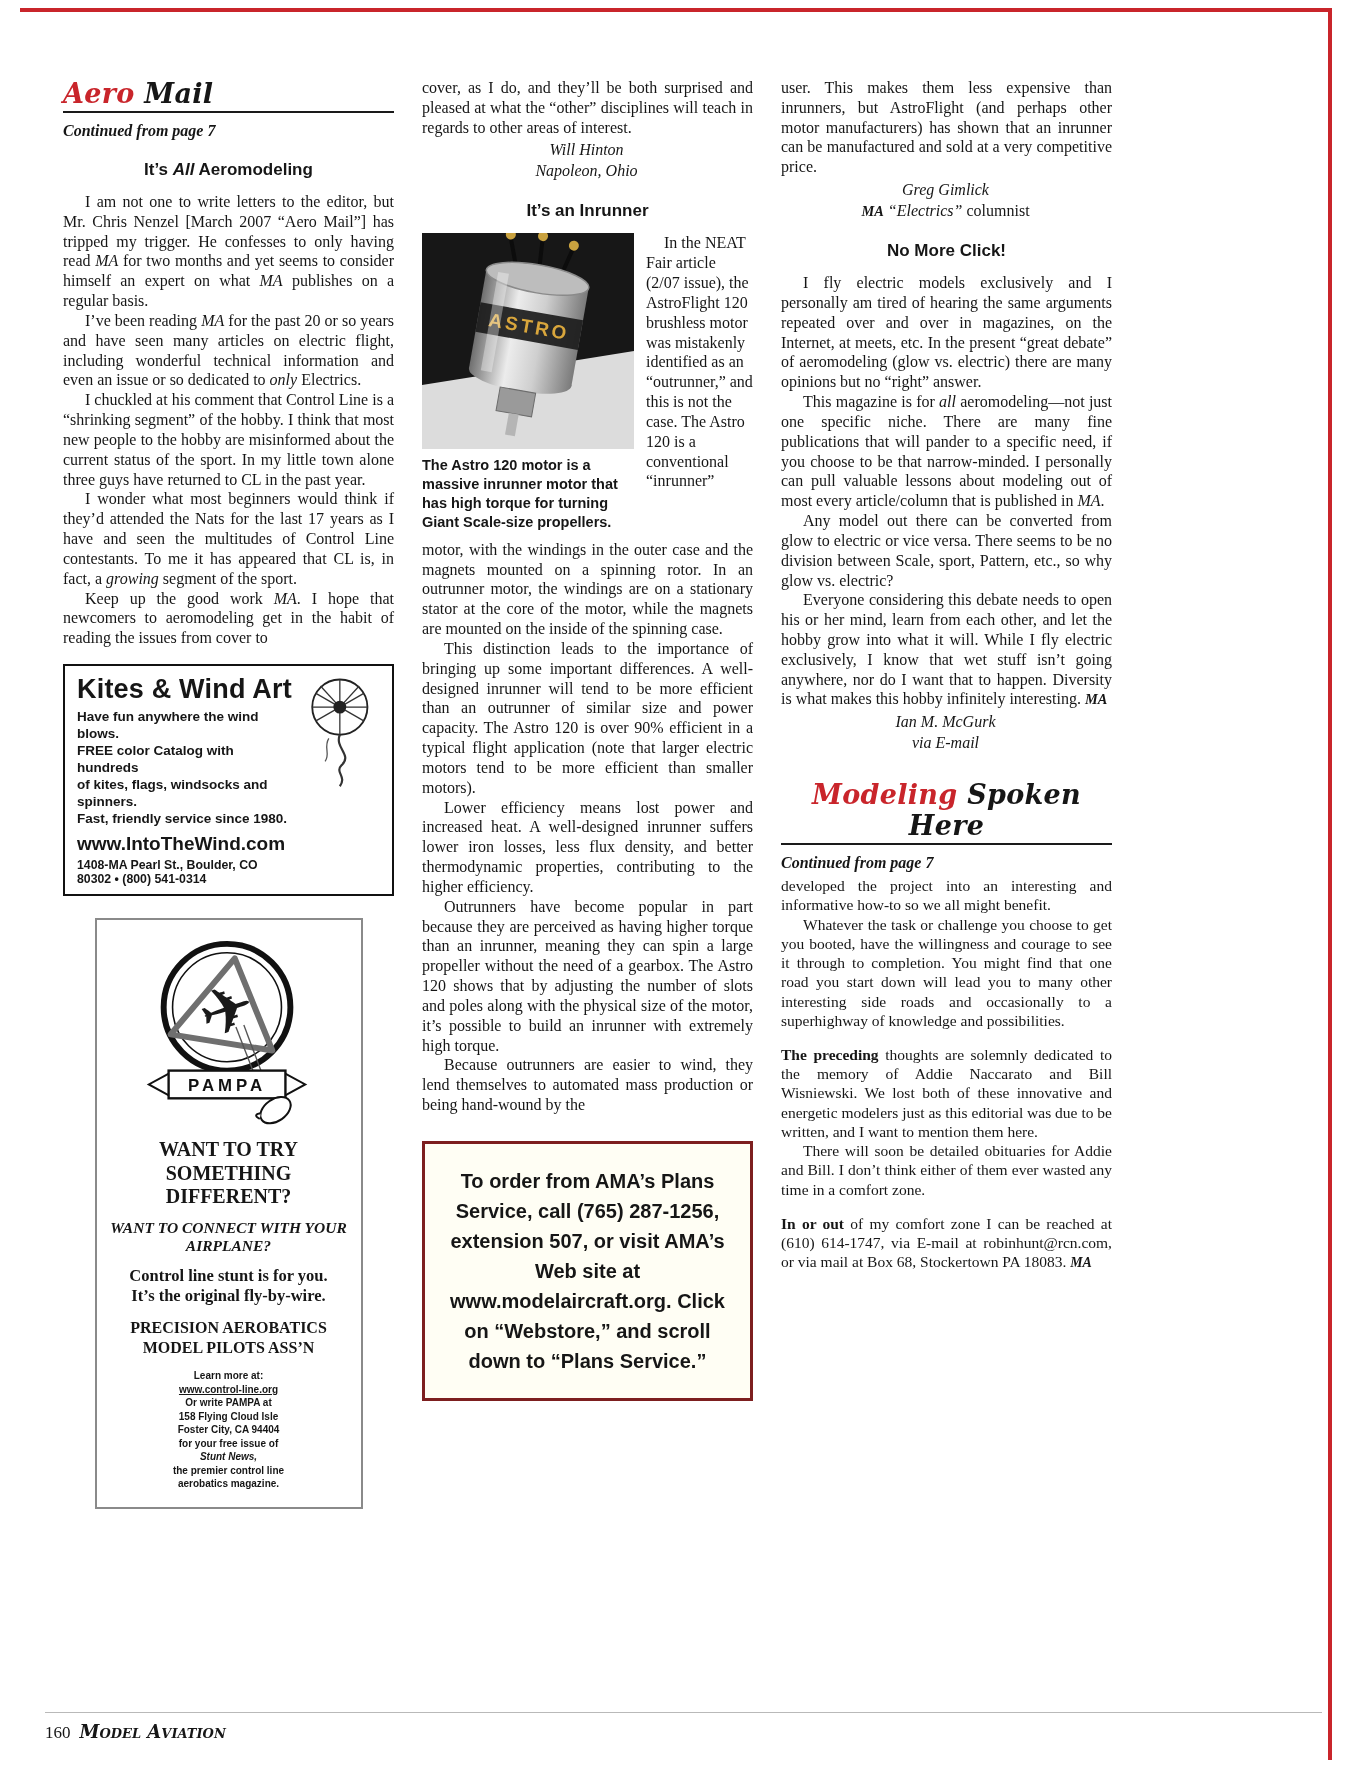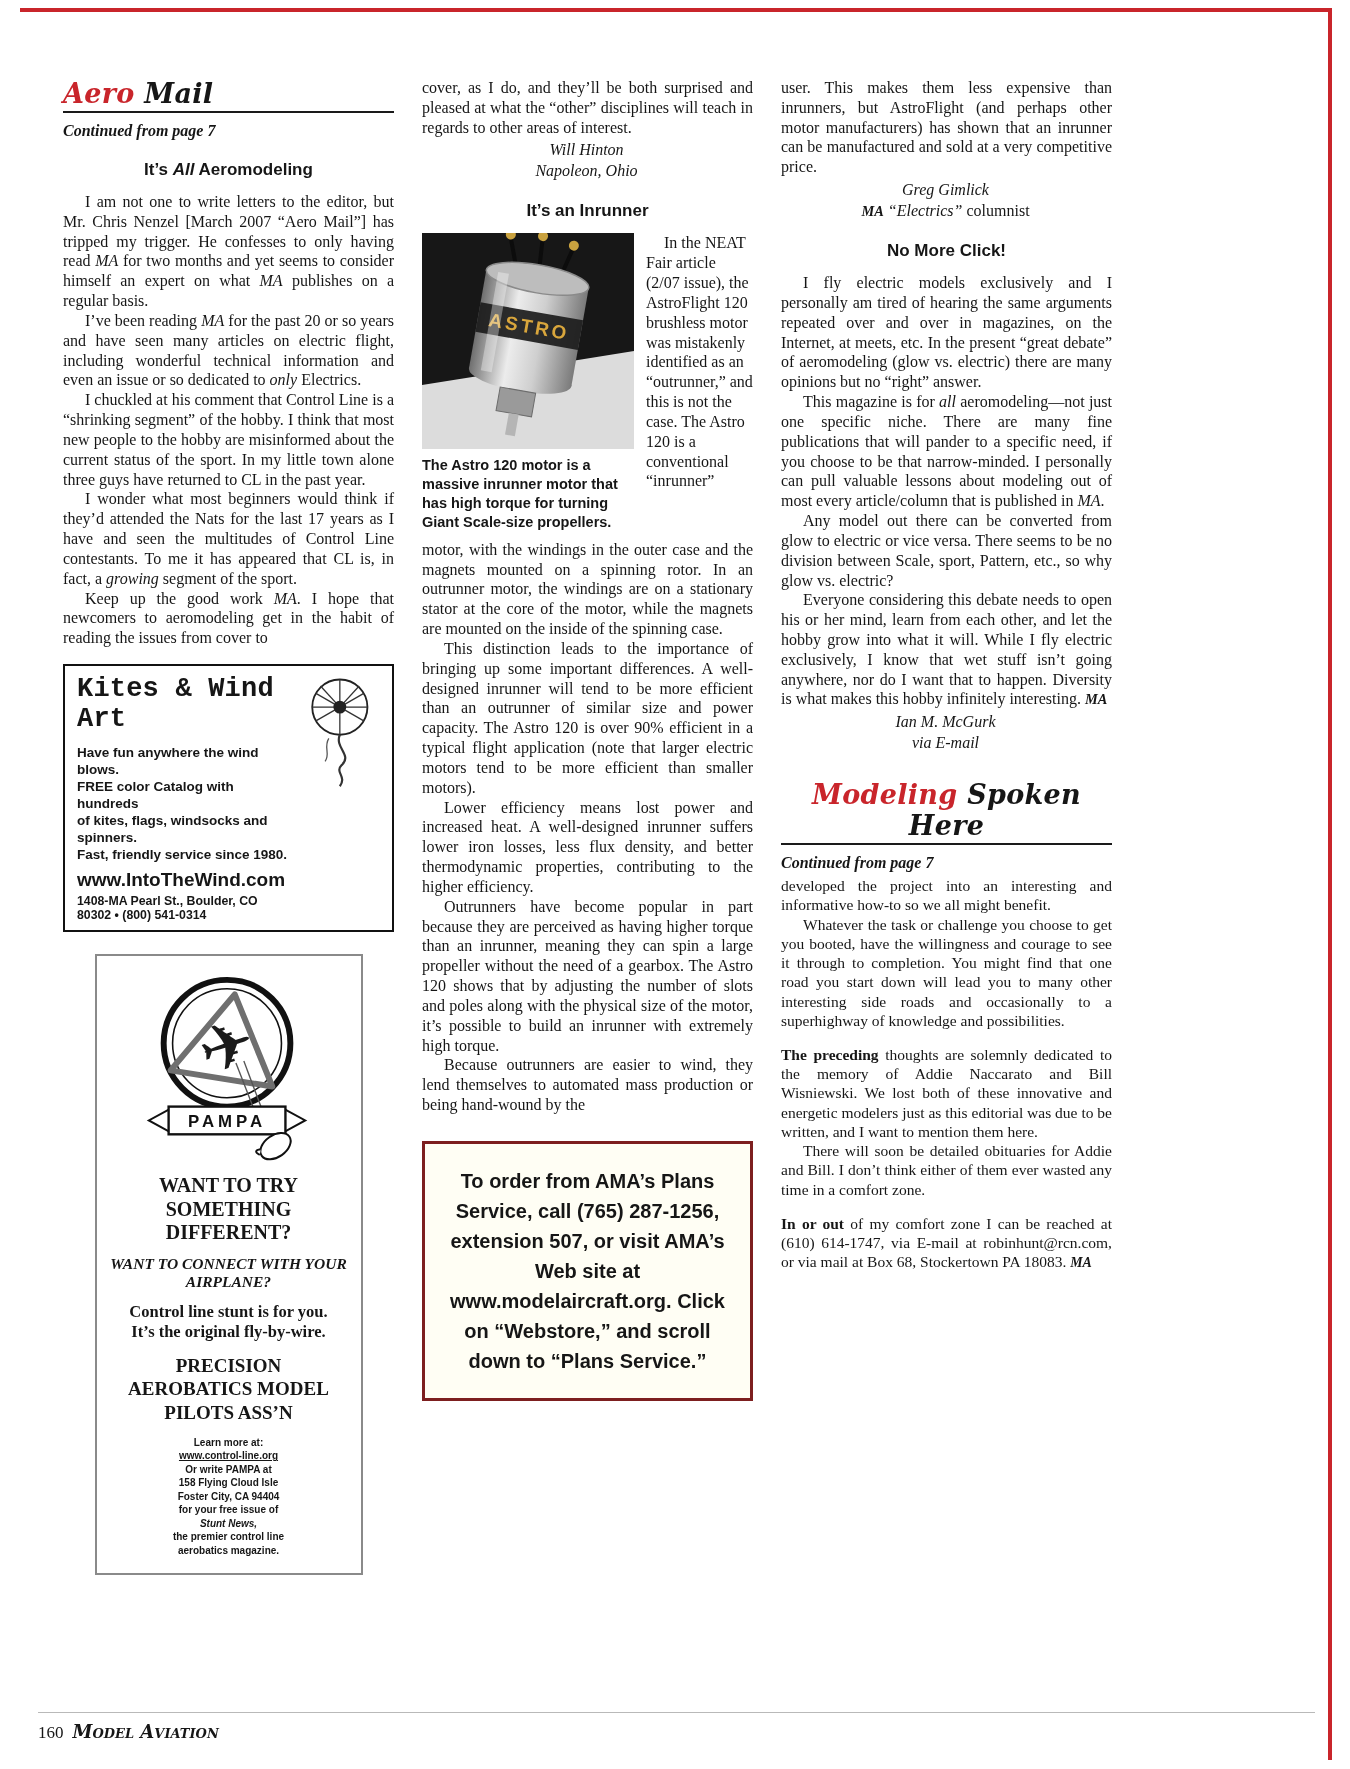--- a/index.html
+++ b/index.html
@@ -26,34 +26,34 @@
   .body i, .photo-side i{font-style:italic;}
   .ma-logo{font-style:italic;font-weight:bold;font-size:.9em;}
 
   .sig{text-align:center;font-size:16px;line-height:1.28;margin:3px 2px 0 0;}
   .sig .it{font-style:italic;}
 
   
   .kites-ad{border:2px solid #111;margin-top:16px;padding:8px 8px 8px 12px;display:flex;
       font-family:"Liberation Sans",sans-serif;align-items:flex-start;}
   .kites-text{flex:1;}
-  .kites-title{font-size:27px;font-weight:bold;margin-bottom:10px;letter-spacing:.2px;font-family:Liberation Mono, monospace;}
+  .kites-title{font-size:27px;font-weight:bold;margin-bottom:3px;letter-spacing:.2px;}
   .kites-line{font-size:13.5px;font-weight:600;line-height:1.26;}
   .kites-url{font-size:19px;font-weight:bold;margin-top:6px;}
   .kites-addr{font-size:12.3px;font-weight:bold;margin-top:3px;}
   .kite-graphic{width:92px;flex:0 0 92px;}
 
   
   .pampa-ad{border:2px solid #8a8a8a;margin:22px auto 0;width:268px;padding:12px 10px 16px;
       text-align:center;box-sizing:border-box;}
   .pampa-want{font-weight:bold;font-size:20px;line-height:1.18;margin-top:4px;width:180px;
       margin-left:auto;margin-right:auto;}
   .pampa-connect{font-weight:bold;font-style:italic;font-size:15.5px;line-height:1.2;margin-top:10px;}
   .pampa-cl{font-weight:bold;font-size:16.5px;line-height:1.22;margin-top:10px;}
-  .pampa-org{font-weight:bold;font-size:19px;line-height:1.22;margin-top:12px;width:210px;
+  .pampa-org{font-weight:bold;font-size:16px;line-height:1.22;margin-top:12px;width:210px;
       margin-left:auto;margin-right:auto;}
   .pampa-small{font-family:"Liberation Sans",sans-serif;font-weight:bold;font-size:10px;
       line-height:1.35;margin-top:12px;}
   .pampa-url{text-decoration:underline;}
   .stunt-news{font-style:italic;}
 
   
   .photo-row{display:flex;gap:12px;margin:2px 0 8px;}
   .photo-left{width:212px;flex:0 0 212px;}
   .photo{width:212px;height:216px;display:block;}
@@ -61,21 +61,21 @@
       line-height:1.3;margin-top:7px;}
   .photo-side{flex:1;font-size:16px;line-height:1.24;text-indent:18px;}
 
   
   .plans-box{border:3px solid #7d1f1f;background:#fffef4;margin-top:26px;padding:22px 14px;
       text-align:center;font-family:"Liberation Sans",sans-serif;font-weight:bold;
       font-size:20px;line-height:1.5;}
 
   .msh-body p{font-size:15.5px;}
 
-  .footer{position:absolute;left:38px;top:1712px;width:1277px;border-top:1px solid #b9b9b9;
+  .footer{position:absolute;left:45px;top:1712px;width:1277px;border-top:1px solid #b9b9b9;
       padding-top:8px;display:flex;align-items:baseline;gap:9px;}
   .footer-num{font-size:17px;}
   .footer-mag{font-weight:bold;font-style:italic;font-variant:small-caps;font-size:18px;
       font-family:"DejaVu Serif",serif;}
 </style>
 </head>
 <body>
 
 <div class="page">
   <div class="top-rule"></div>

